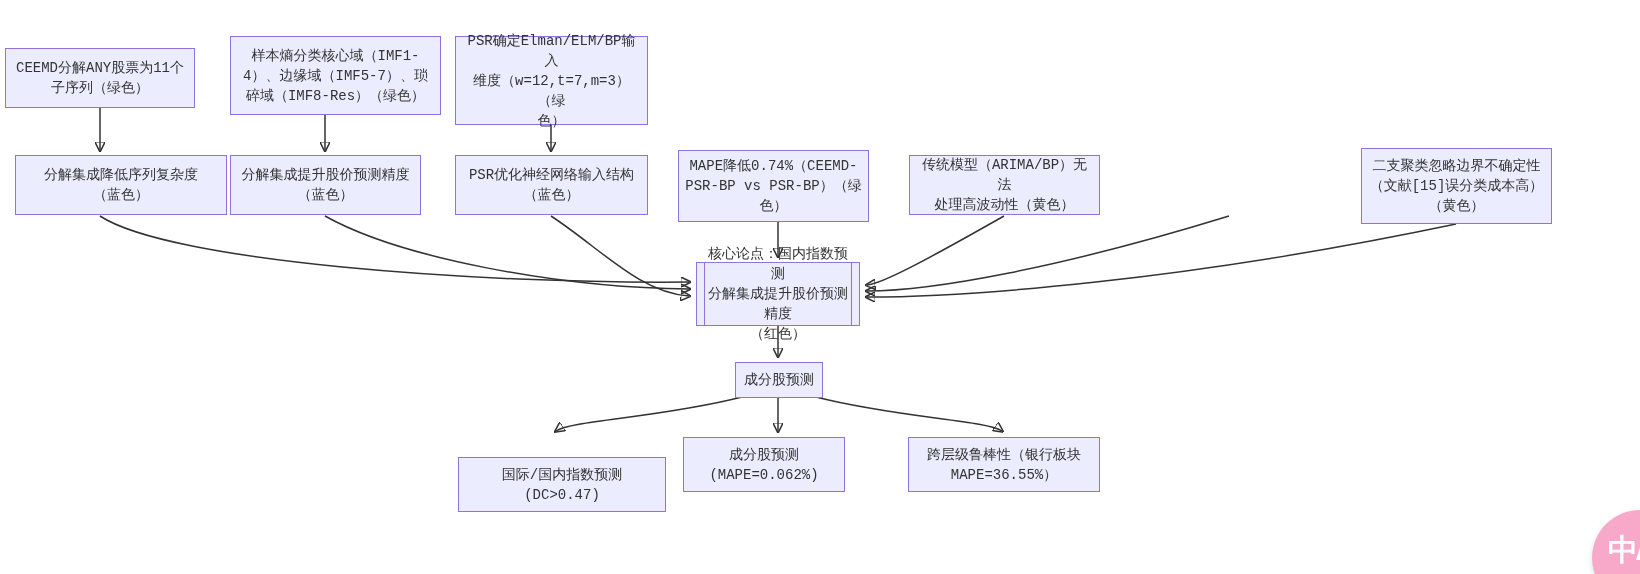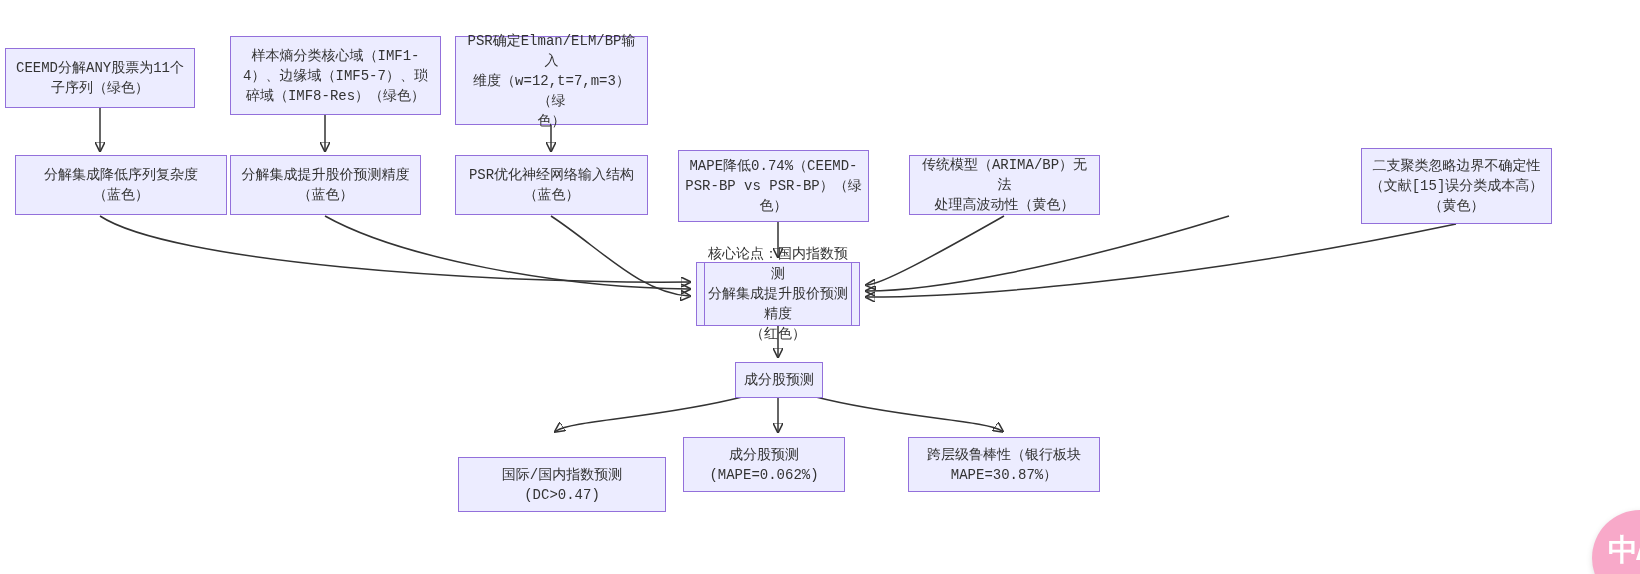--- a/index.html
+++ b/index.html
@@ -139,20 +139,20 @@
 (DC&gt;0.47)</span>
   </div>
 
   <div class="node" style="left:683px;top:437px;width:162px;height:55px">
     <span class="lbl">成分股预测
 (MAPE=0.062%)</span>
   </div>
 
   <div class="node" style="left:908px;top:437px;width:192px;height:55px">
     <span class="lbl">跨层级鲁棒性（银行板块
-MAPE=30.87%）</span>
+MAPE=36.55%）</span>
   </div>
 
   <div class="float-btn">
     <span class="glyph">中A</span>
   </div>
 
 </div>
 
 </body></html>

